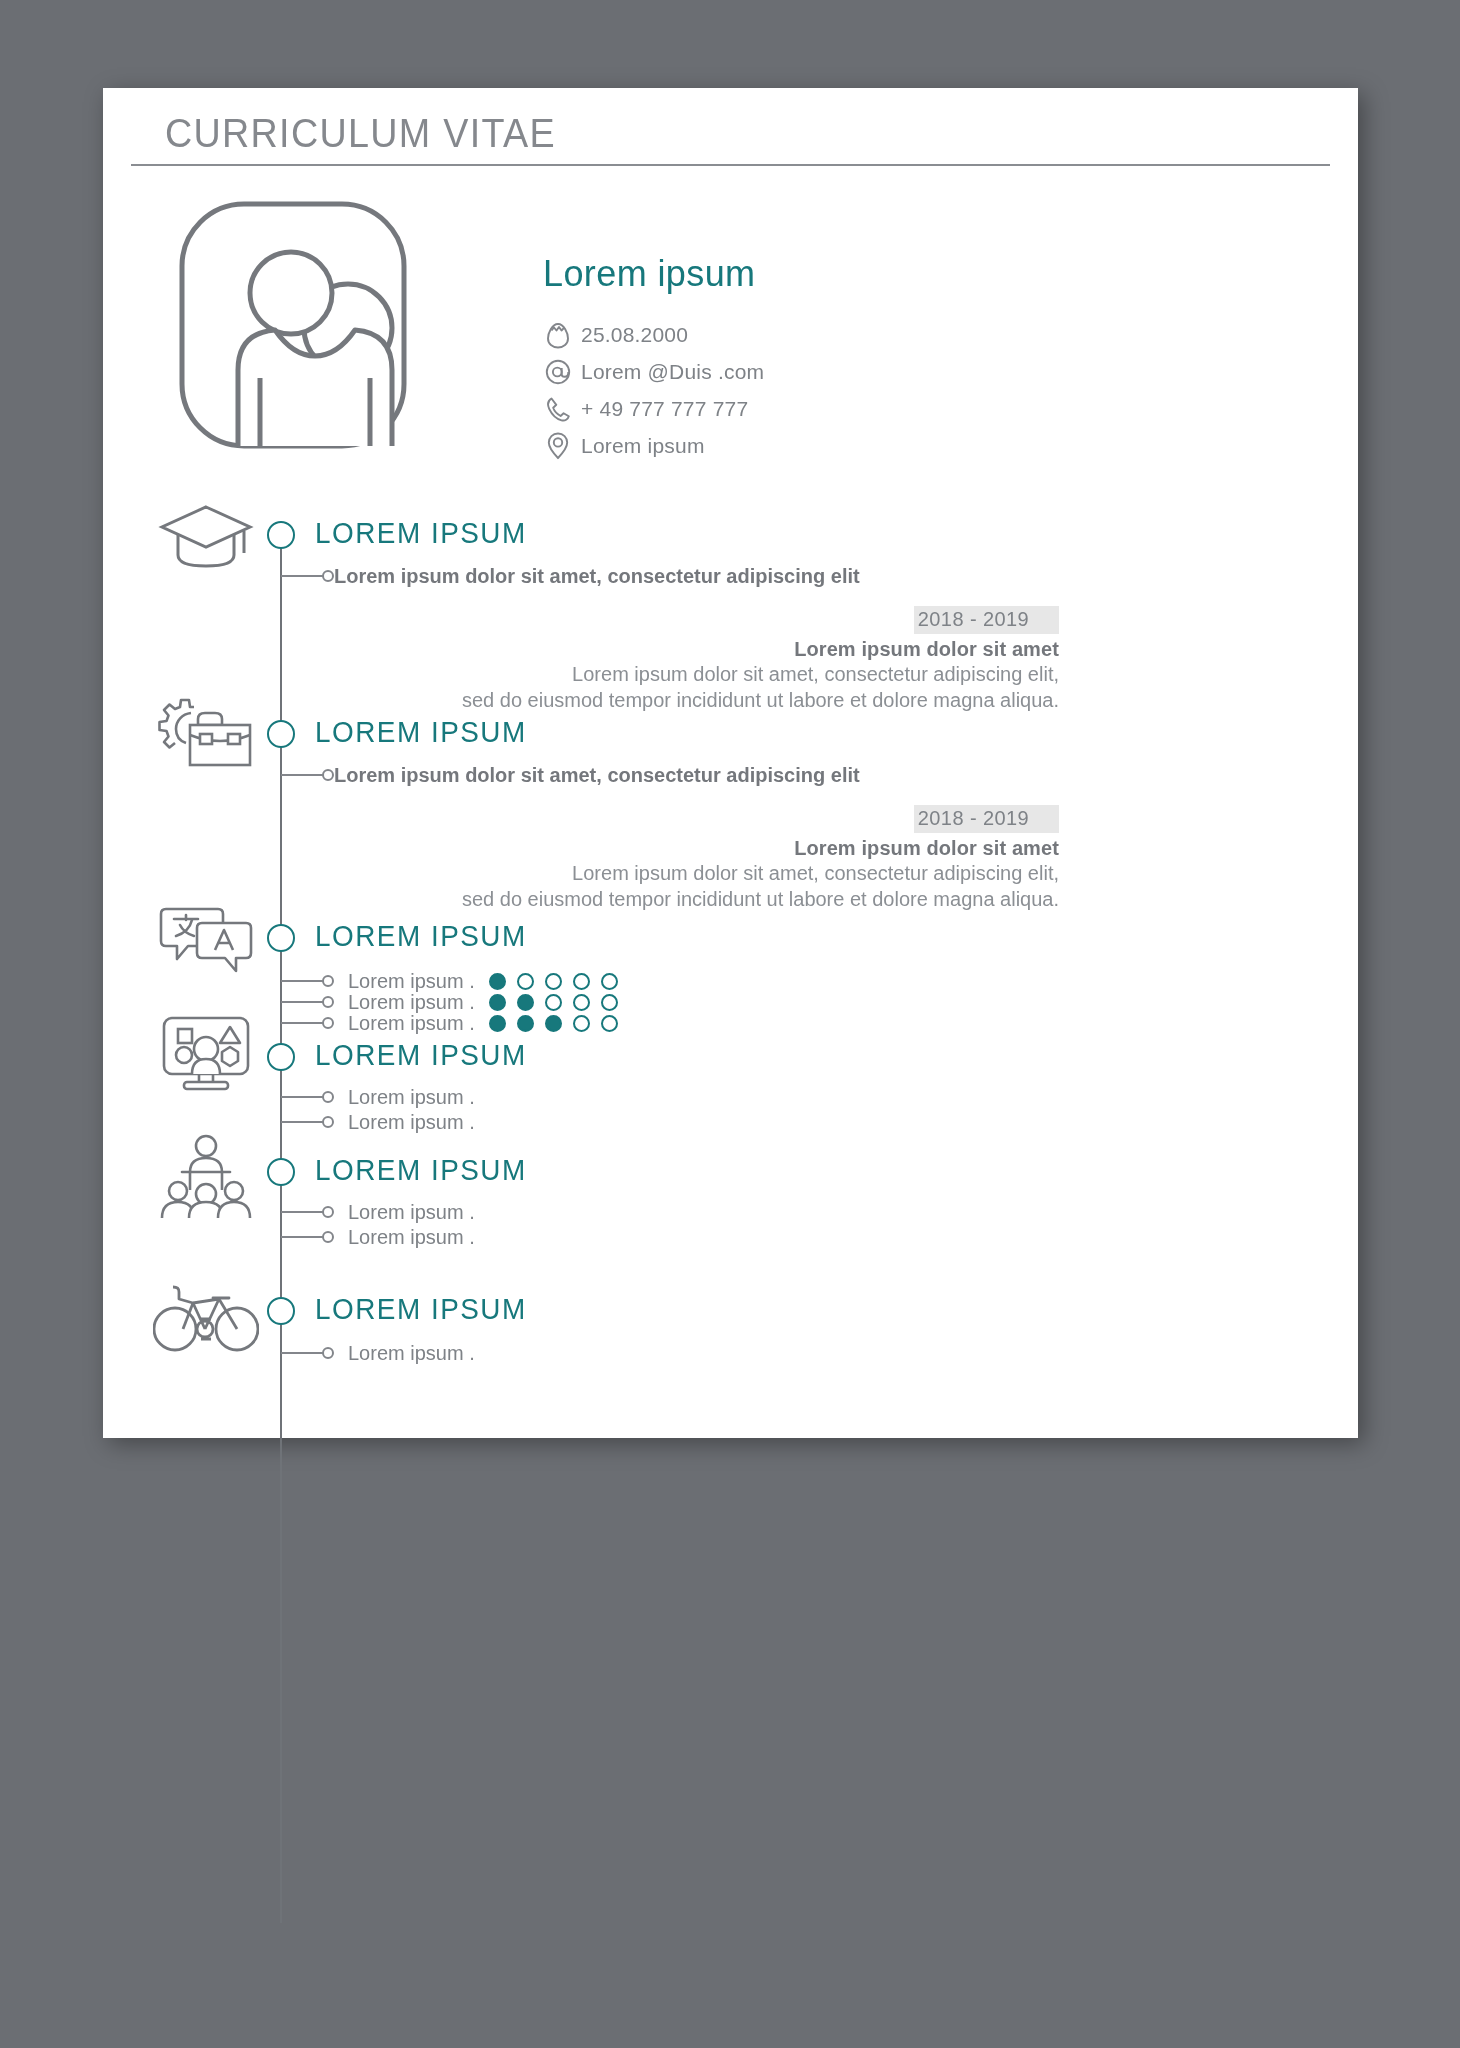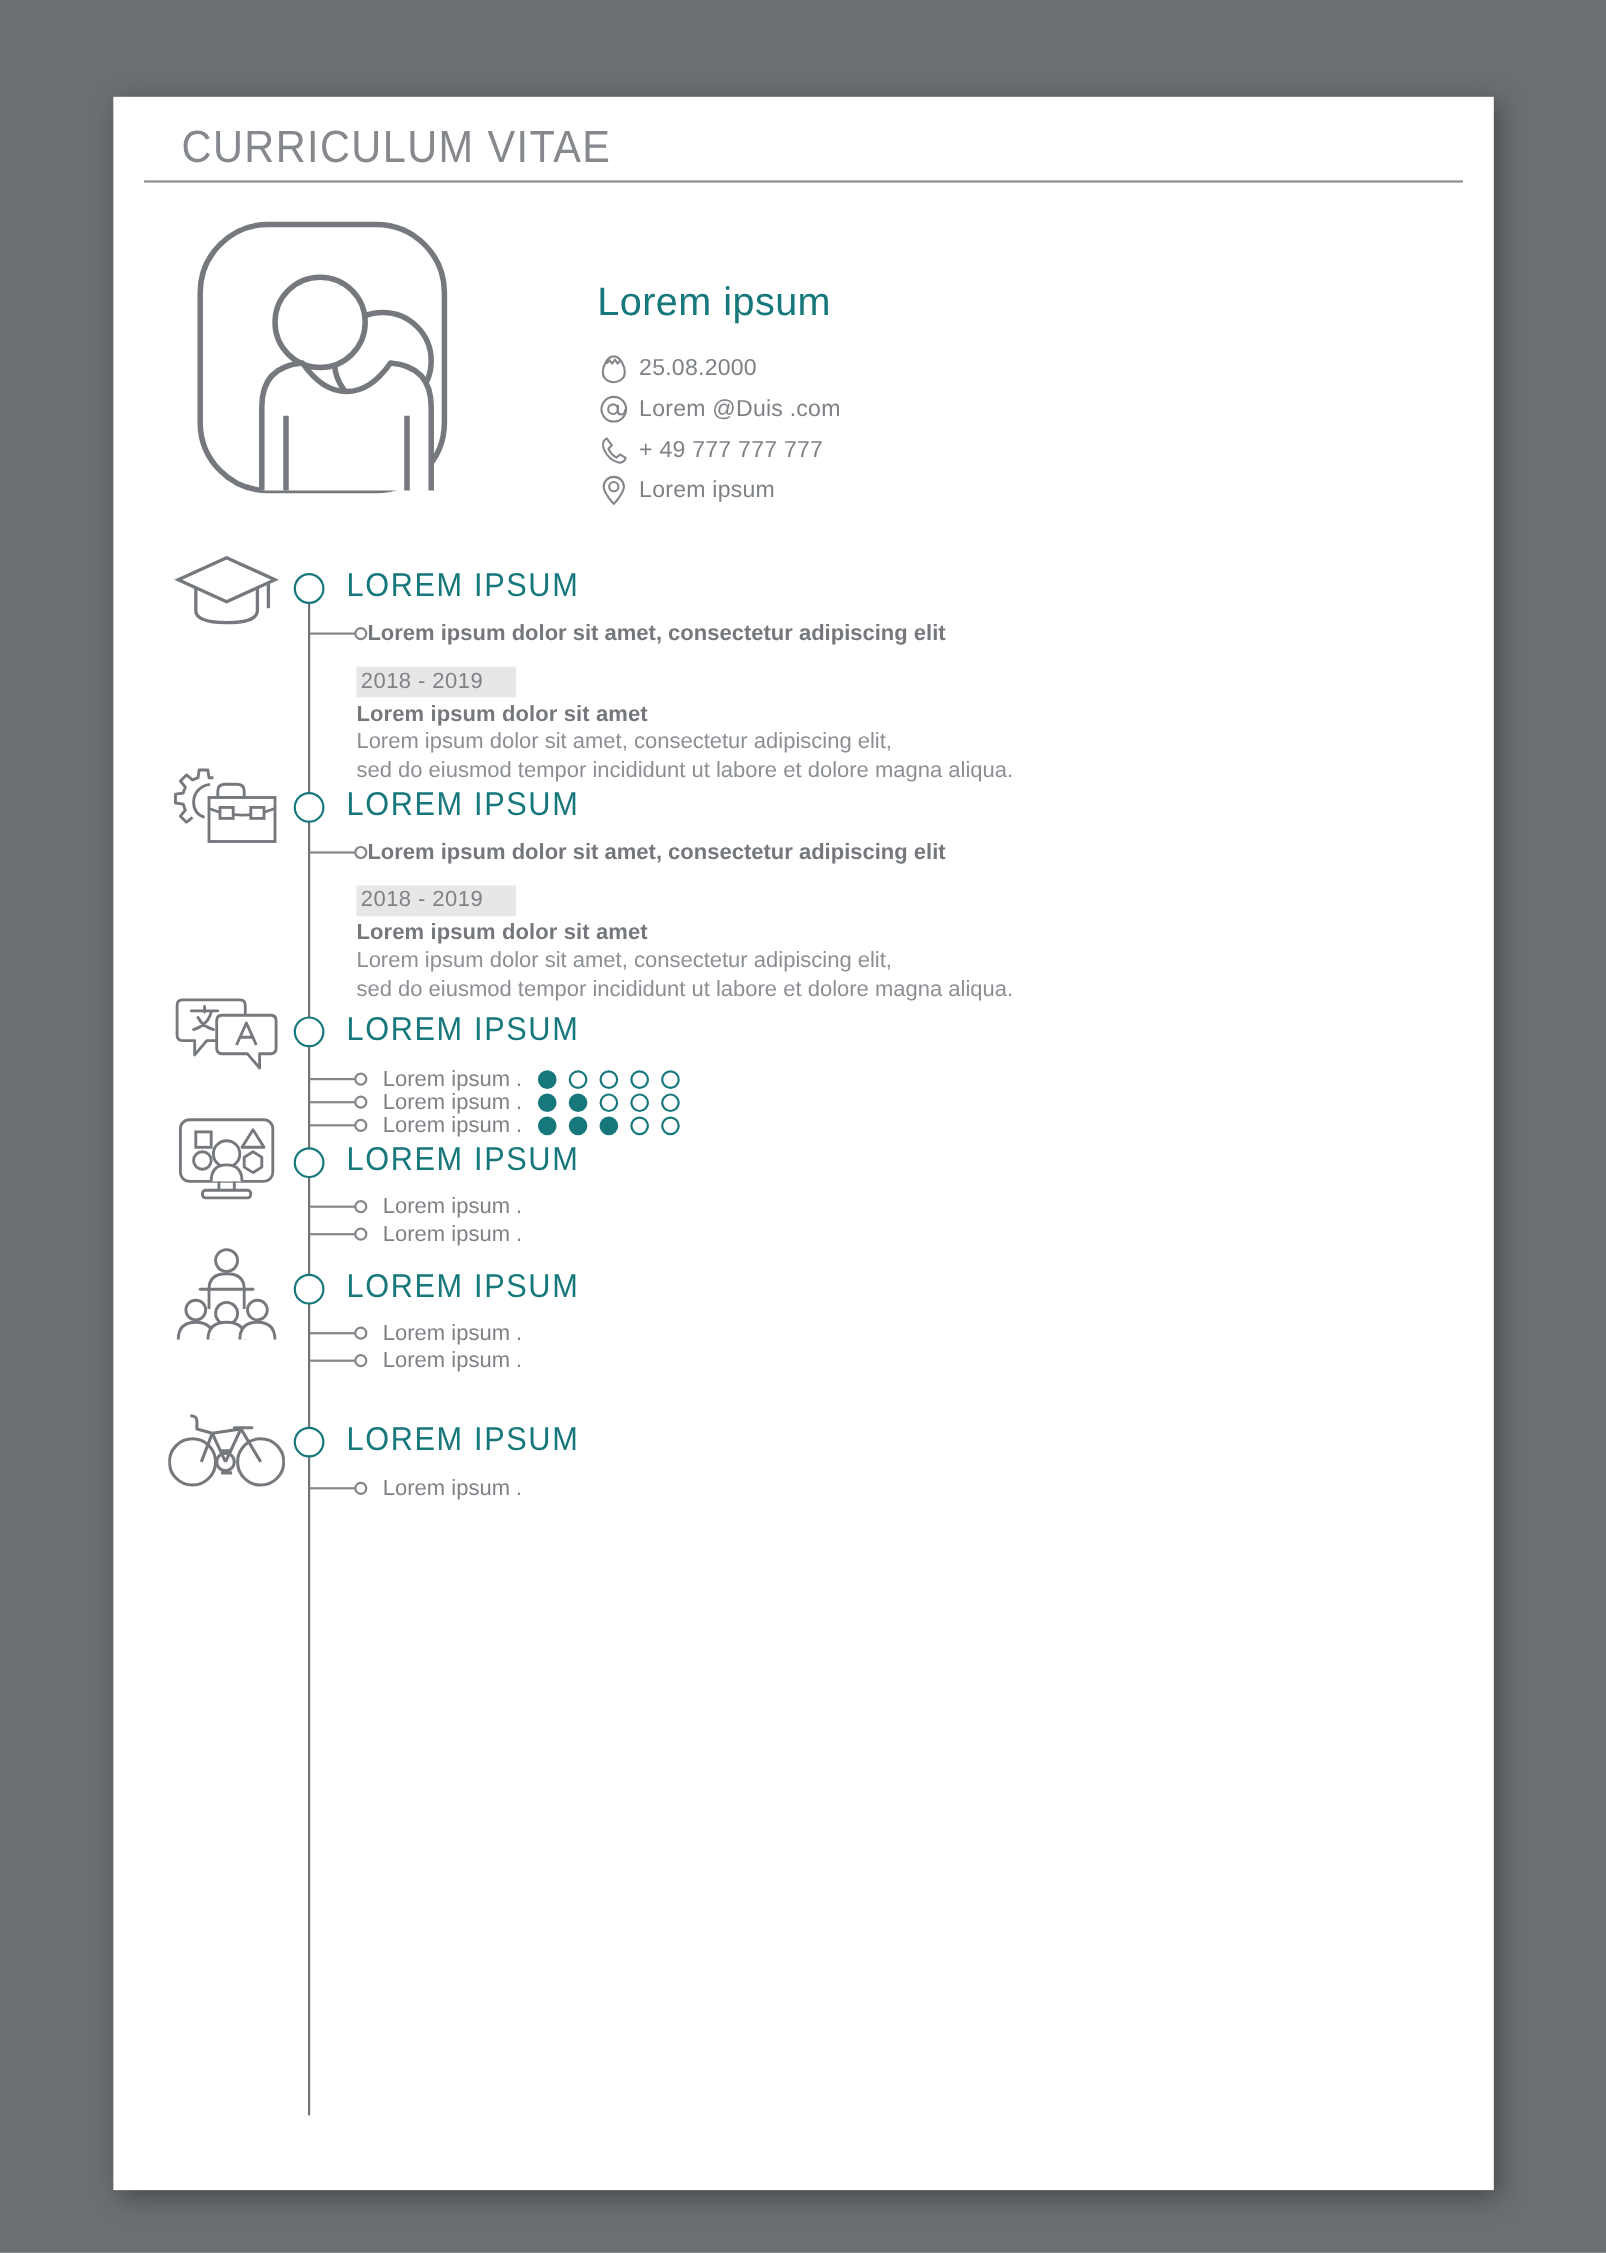--- a/index.html
+++ b/index.html
@@ -15,21 +15,21 @@
     font-family: "Liberation Sans", sans-serif;
     position: relative;
   }
 
   
   .page {
     position: absolute;
     left: 103px;
     top: 88px;
     width: 1255px;
-    height: 1903px;
+    height: 1350px;
     background: #ffffff;
     box-shadow: 6px 6px 22px rgba(0,0,0,0.35);
   }
 
   
   .cv-title {
     position: absolute;
     left: 62px;
     top: 22px;
     font-size: 41px;
@@ -174,22 +174,23 @@
   .bullet-text.bold {
     font-weight: bold;
     color: #74777c;
     font-size: 20px;
     margin-left: 0;
   }
 
   
   .detail {
     position: absolute;
-    left: 221px;
+    left: 236px;
     width: 720px;
+    text-align: right;
   }
   .date-badge {
     display: inline-block;
     background: #e7e7e7;
     color: #7e8287;
     font-size: 20px;
     padding: 2px 30px 3px 4px;
     letter-spacing: 0.4px;
   }
   .detail-sub {

